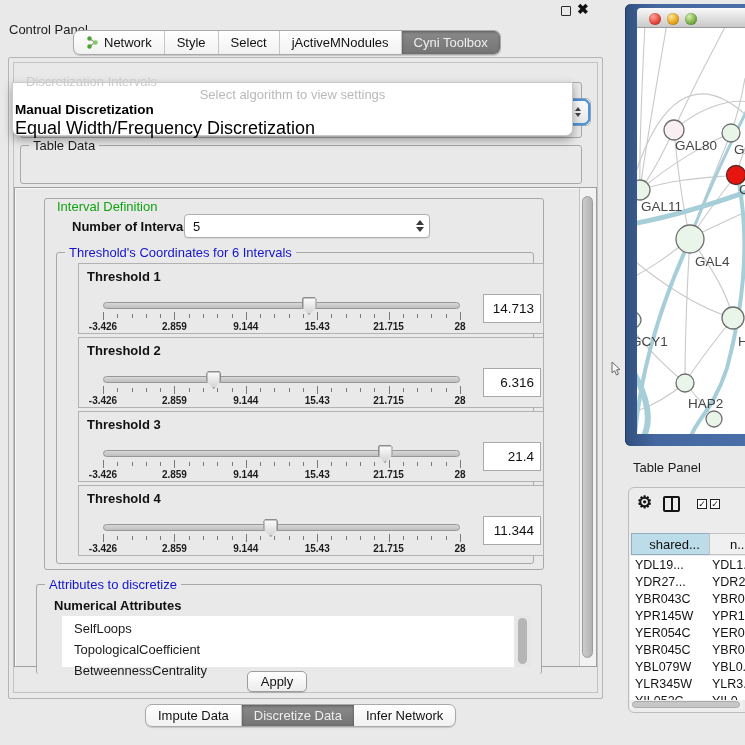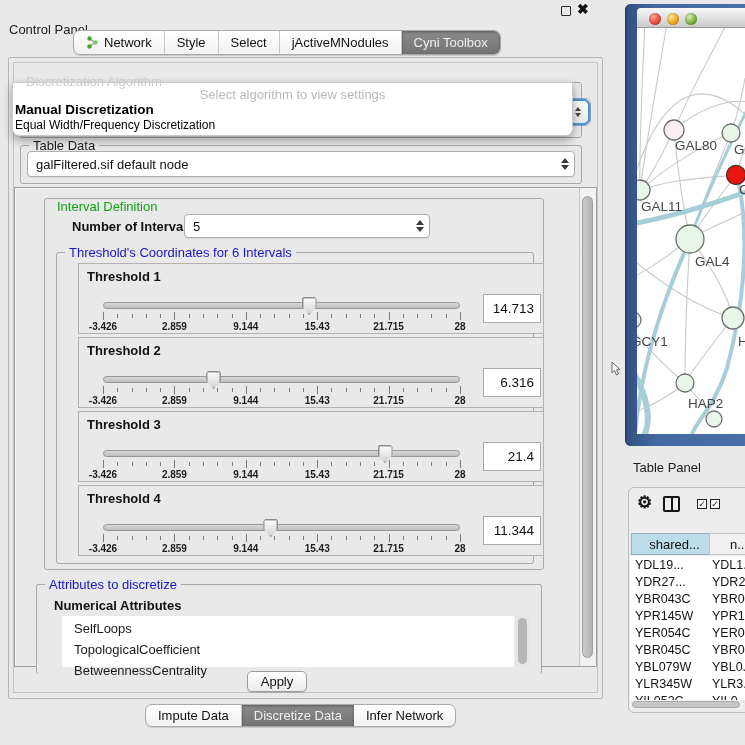--- a/index.html
+++ b/index.html
@@ -47,21 +47,21 @@
                    background:linear-gradient(#fdfdfd,#e7e7e7); box-shadow:0 0 0 2.5px #4f94d6; 
                    display:flex; flex-direction:column; align-items:center; justify-content:center; gap:2px; }
   .focus-stepper .up { width:0;height:0;border-left:3.5px solid transparent;border-right:3.5px solid transparent;border-bottom:4px solid #444; }
   .focus-stepper .dn { width:0;height:0;border-left:3.5px solid transparent;border-right:3.5px solid transparent;border-top:4px solid #444; }
 
   
   .popup { left:12px; top:82px; width:561px; height:54px; background:#ffffff; border:1px solid #c9c9c9;
            border-radius:0 0 7px 7px; box-shadow:0 4px 10px rgba(0,0,0,.35); z-index:4; }
   .popup .prompt { position:absolute; top:4px; left:0; width:100%; text-align:center; font-size:13px; color:#b9b9b9; }
   .popup .opt1 { position:absolute; top:19px; left:2px; font-size:13.5px; font-weight:bold; color:#000; }
-  .popup .opt2 { position:absolute; top:35px; left:2px; font-size:12px; color:#000; }
+  .popup .opt2 { position:absolute; top:35px; left:2px; font-size:18px; color:#000; }
   .ghost-title { left:26px; top:74px; font-size:13px; color:#cbcbcb; z-index:5; }
 
   
   .scrollpane { left:14px; top:187px; width:583px; height:480px; border:1px solid #9f9f9f; background:#e9e9e9;
                 box-shadow:inset 1px 1px 0 #f7f7f7; overflow:hidden; }
   .v-sb-track { left:579px; top:188px; width:17px; height:478px; background:#f2f2f2; border-left:1px solid #c4c4c4; }
   .v-sb-thumb { left:582px; top:196px; width:11px; height:462px; border-radius:6px;
                 background:linear-gradient(90deg,#cccccc,#b2b2b2); border:1px solid #9c9c9c; }
 
   
@@ -165,31 +165,24 @@
         <div class="up"></div>
         <div class="dn"></div>
       </div>
   </div>
 
   <div class="abs popup">
     <div class="prompt">Select algorithm to view settings</div>
     <div class="opt1">Manual Discretization</div>
     <div class="opt2">Equal Width/Frequency Discretization</div>
   </div>
-  <div class="abs ghost-title">Discretization Algorithm</div>
+  <div class="abs ghost-title">Discretization Intervals</div>
 
   <div class="abs groupbox" style="left:20px; top:145px; width:562px; height:39px;">
     <span class="gb-title t-black">Table Data</span>
-  </div>
-  <div class="abs combo" style="left:27px; top:151px; width:548px; height:26px;">
-    <span>galFiltered.sif default node</span>
-    <span class="stepper">
-        <span class="up"></span>
-        <span class="dn"></span>
-      </span>
   </div>
 
   <div class="abs scrollpane"></div>
   <div class="abs v-sb-track"></div>
   <div class="abs v-sb-thumb"></div>
 
   <div class="abs groupbox" style="left:44px; top:198px; width:500px; height:372px;">
     <span class="gb-title t-green">Interval Definition</span>
   </div>
   <div class="abs" style="left:72px; top:219px; font-size:13px; font-weight:bold; color:#111;">Number of Intervals</div>

